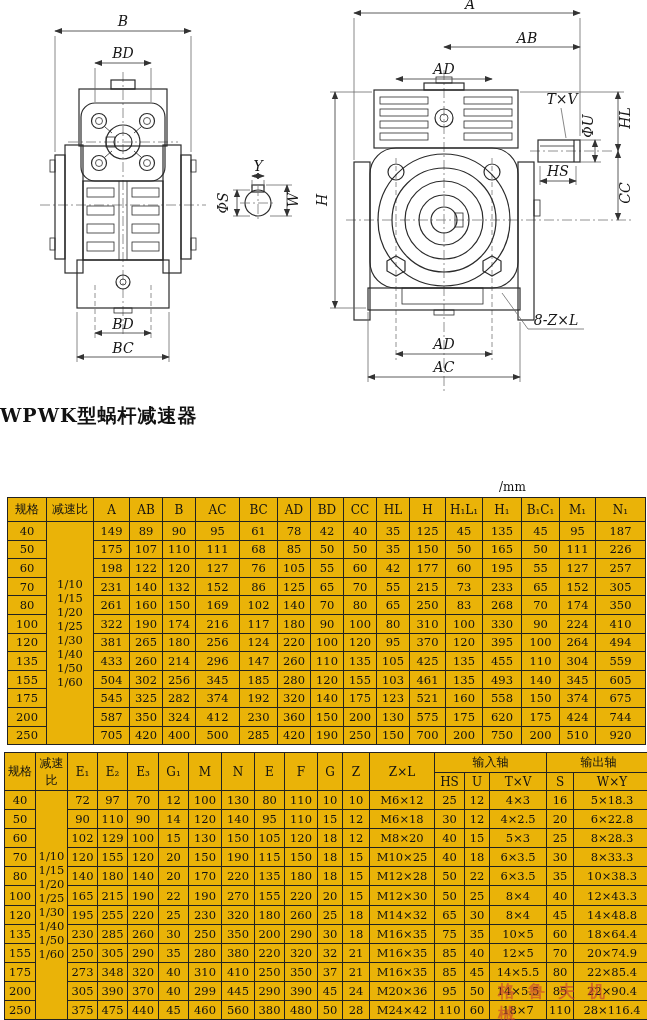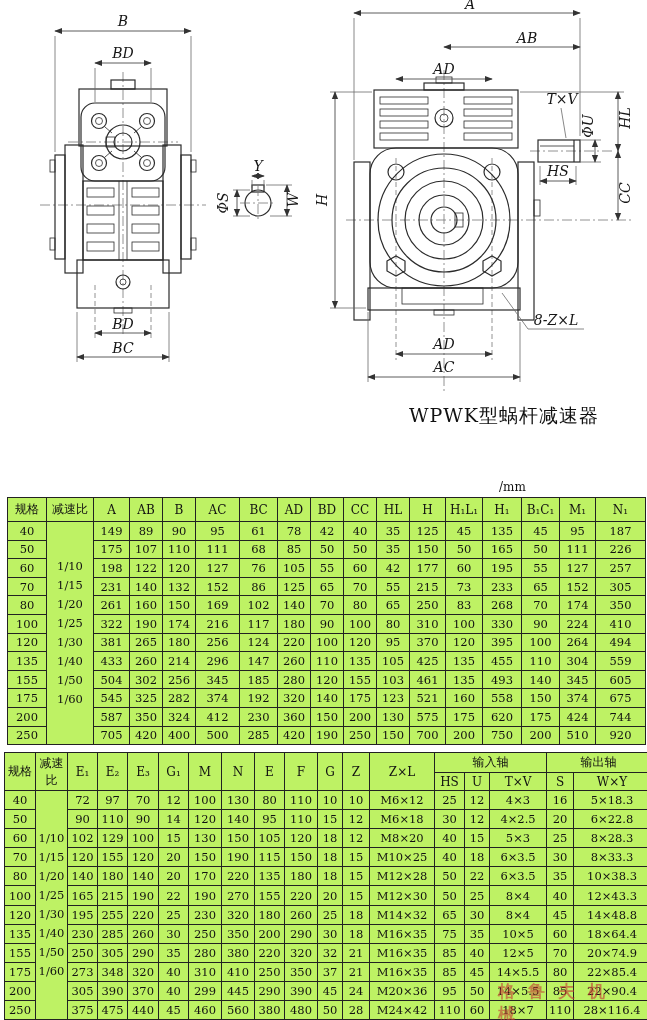--- a/index.html
+++ b/index.html
@@ -11,37 +11,37 @@
   
   #drawing{position:absolute;top:0;left:0;}
   .ol{fill:none;stroke:#2b2b2b;stroke-width:1.2;}
   .thin{fill:none;stroke:#2b2b2b;stroke-width:0.8;}
   .cl{fill:none;stroke:#777;stroke-width:0.8;stroke-dasharray:10 3 2 3;}
   .dsh{fill:none;stroke:#777;stroke-width:0.8;stroke-dasharray:5 3;}
   .dim{fill:none;stroke:#4a4a4a;stroke-width:0.9;}
   .ext{fill:none;stroke:#6a6a6a;stroke-width:0.8;}
   text.dimlbl{font:italic 14px "DejaVu Serif",serif;fill:#161616;text-anchor:middle;}
   
-  .title{position:absolute;top:403px;left:0;width:599px;text-align:right;
-         font-size:19px;font-weight:normal;letter-spacing:1px;}
+  .title{position:absolute;top:403px;left:0;width:599px;text-align:left;
+         font-size:19px;font-weight:bold;letter-spacing:1px;}
   .cap{position:absolute;top:480px;left:127px;font-size:12.5px;}
   .unit{position:absolute;top:480px;left:499px;font-size:12px;}
   
-  table{border-collapse:collapse;table-layout:fixed;position:absolute;background:#bef264;}
+  table{border-collapse:collapse;table-layout:fixed;position:absolute;background:#eab308;}
   #t1{top:497px;left:7px;width:638px;}
   #t2{top:752px;left:4px;width:642px;}
   th,td{border:1px solid #222;text-align:center;vertical-align:middle;padding:0;
         font-size:11.5px;overflow:hidden;white-space:nowrap;}
   th{font-weight:normal;font-size:12px;}
   #t1 thead tr{height:24px;}
   #t1 tbody tr{height:18.6px;}
   #t2 thead tr.gr{height:20px;}
   #t2 thead tr.sb{height:18px;}
   #t2 tbody tr{height:19.1px;}
-  td.ratio-cell{white-space:pre-line;line-height:19px;font-size:11.5px;}
+  td.ratio-cell{white-space:pre-line;line-height:14px;font-size:11.5px;}
   
   .wm{position:absolute;z-index:6;pointer-events:none;}
   .wm-cn{top:980px;left:498px;font-size:17px;font-weight:bold;letter-spacing:13px;
          color:rgba(196,62,50,0.62);}
   .wm-url{top:998px;left:474px;font-size:16.5px;letter-spacing:1.5px;
           color:rgba(165,165,165,0.85);font-family:"DejaVu Sans",sans-serif;}
 </style>
 </head>
 <body>
 

